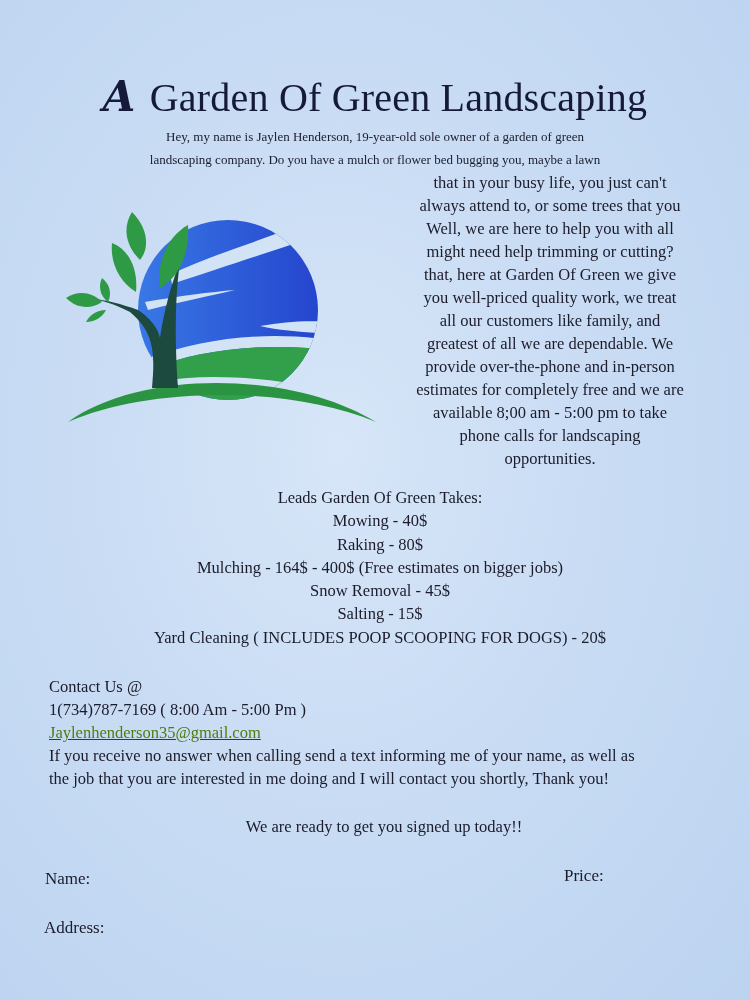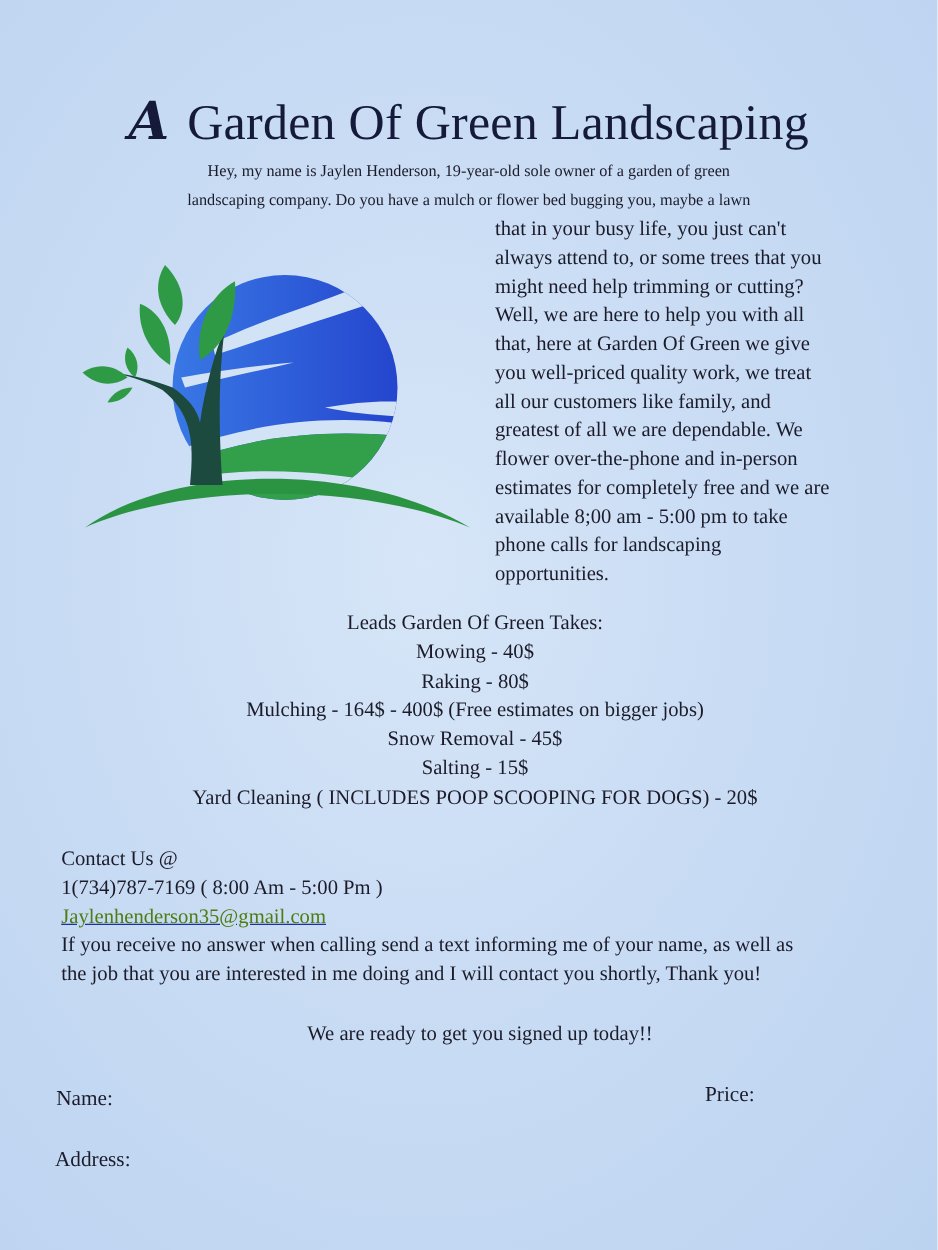--- a/index.html
+++ b/index.html
@@ -46,21 +46,21 @@
       width: 670px;
       text-align: center;
       font-size: 13px;
       line-height: 22.5px;
     }
     .intro-right {
       position: absolute;
       left: 396px;
       top: 171px;
       width: 308px;
-      text-align: left;
+      text-align: center;
       font-size: 16.5px;
       line-height: 23px;
     }
     .logo {
       position: absolute;
       left: 60px;
       top: 200px;
       width: 320px;
       height: 230px;
     }
@@ -154,27 +154,27 @@
       <path d="M128 25 C130 55, 118 78, 100 88 C96 62, 108 36, 128 25 Z" fill="#2f9a45"></path>
       <path d="M42 78 C50 84, 52 94, 48 102 C40 96, 38 86, 42 78 Z" fill="#2f9a45"></path>
       <path d="M6 98 C18 90, 32 92, 42 102 C30 110, 16 108, 6 98 Z" fill="#2f9a45"></path>
       <path d="M26 122 C30 114, 38 110, 46 110 C42 118, 34 122, 26 122 Z" fill="#2f9a45"></path>
     </svg>
   </div>
 
   <div class="intro-right">
     <div>that in your busy life, you just can't</div>
     <div>always attend to, or some trees that you</div>
+    <div>Well, we are here to help you with all</div>
     <div>might need help trimming or cutting?</div>
-    <div>Well, we are here to help you with all</div>
     <div>that, here at Garden Of Green we give</div>
     <div>you well-priced quality work, we treat</div>
     <div>all our customers like family, and</div>
     <div>greatest of all we are dependable. We</div>
-    <div>flower over-the-phone and in-person</div>
+    <div>provide over-the-phone and in-person</div>
     <div>estimates for completely free and we are</div>
     <div>available 8;00 am - 5:00 pm to take</div>
     <div>phone calls for landscaping</div>
     <div>opportunities.</div>
   </div>
 
   <div class="services">
     <div>Leads Garden Of Green Takes:</div>
     <div>Mowing - 40$</div>
     <div>Raking -  80$</div>

